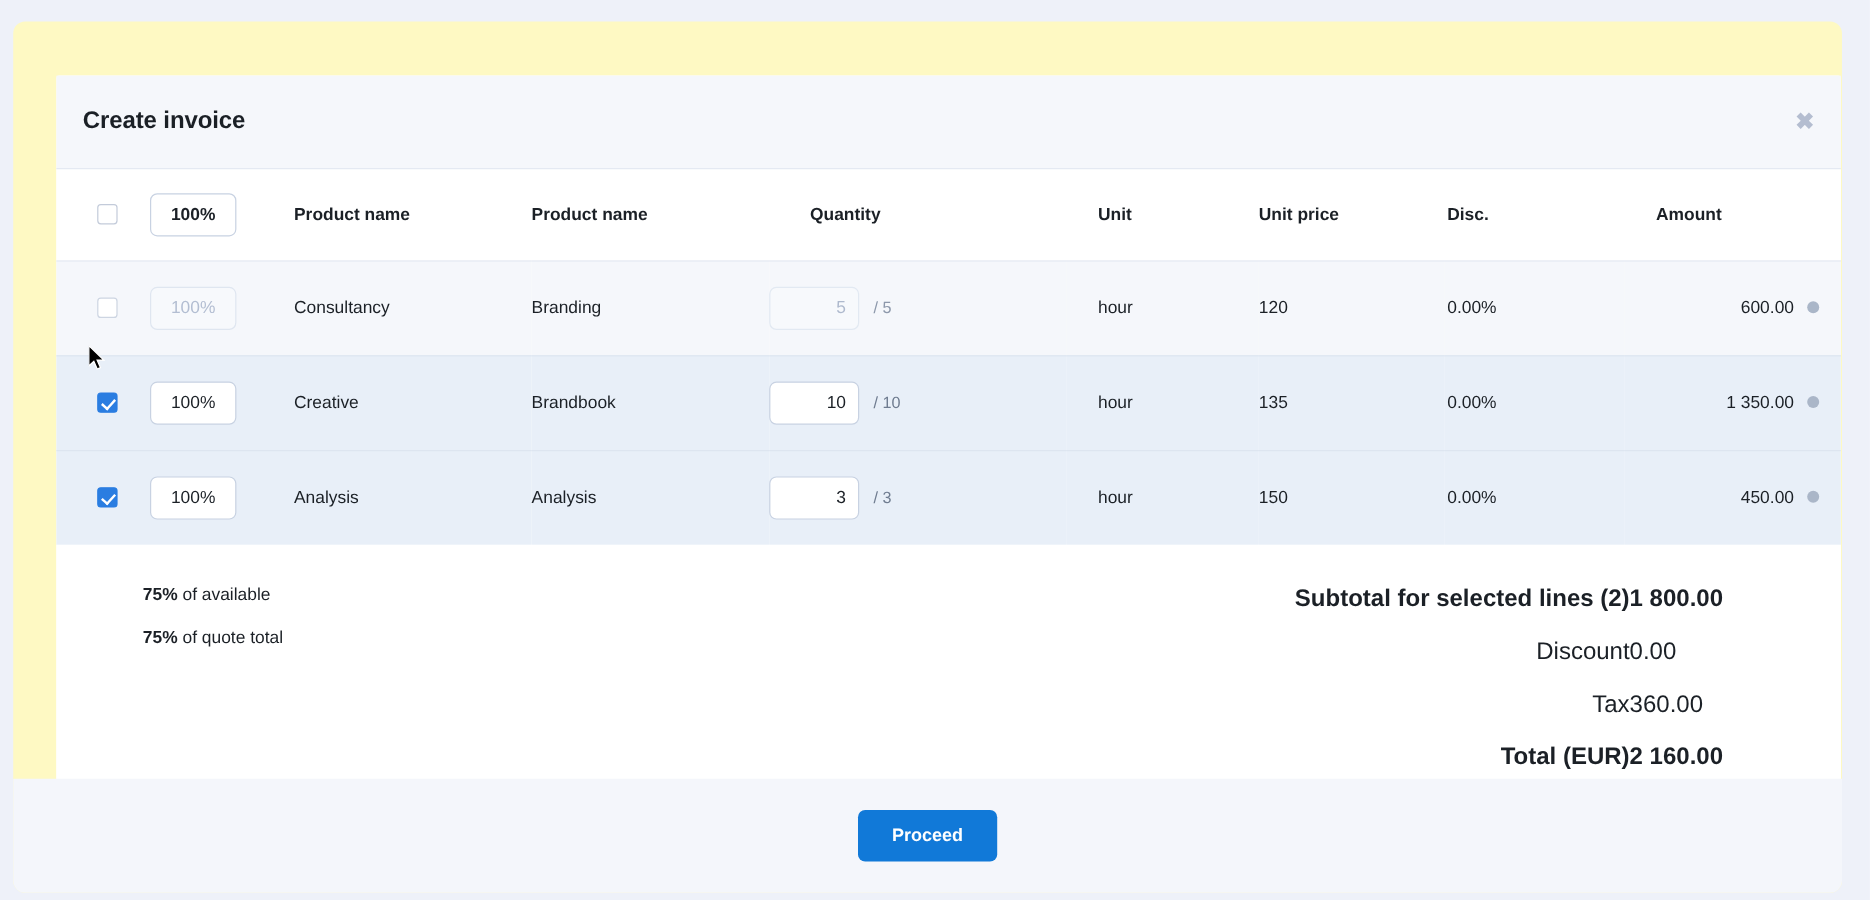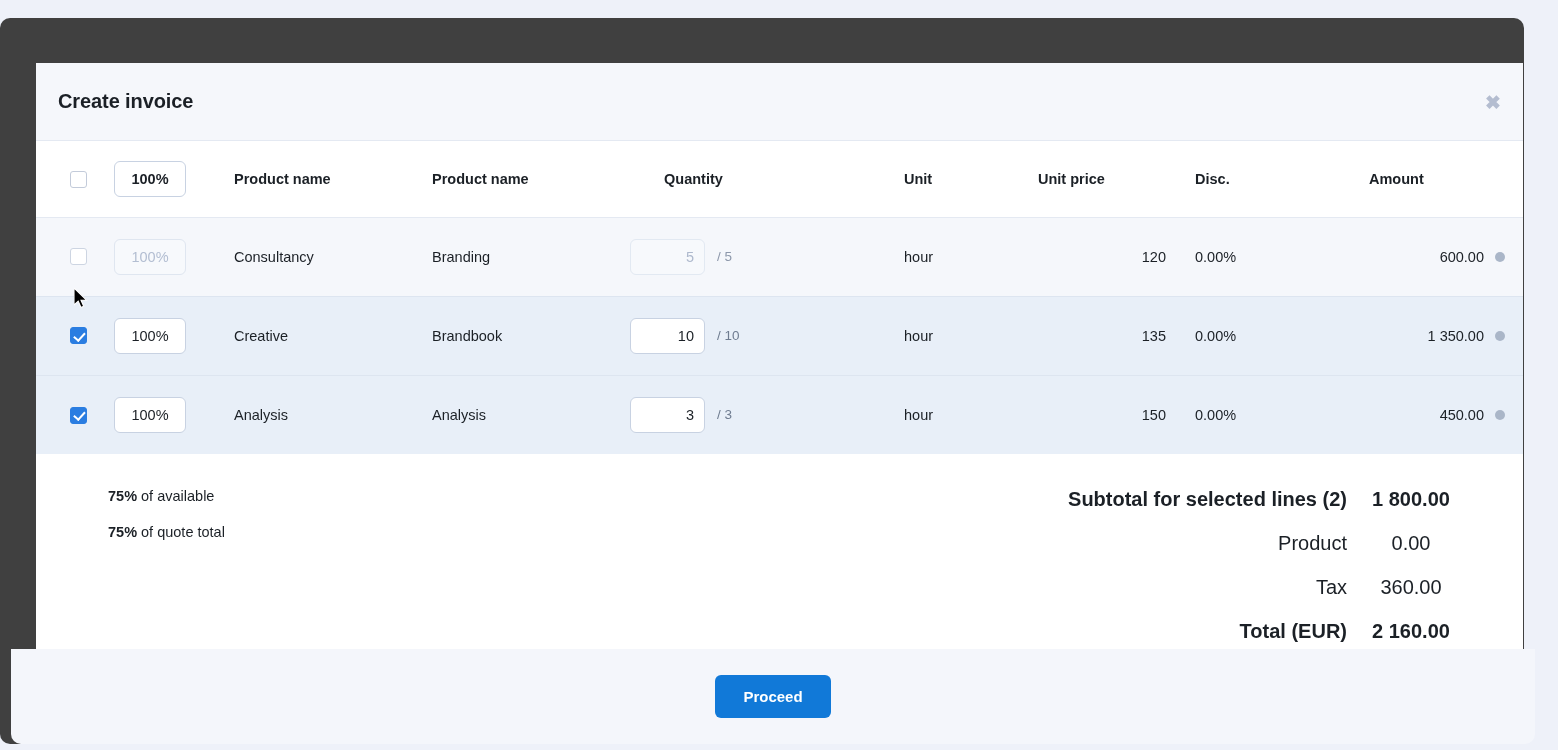--- a/index.html
+++ b/index.html
@@ -15,25 +15,25 @@
     position: relative;
     width: 1558px;
     height: 750px;
     background: #eef1f9;
     overflow: hidden;
   }
 
   
   .modal-shell {
     position: absolute;
-    left: 0;
+    left: 11px;
     top: 18px;
     width: 1524px;
     height: 726px;
-    background: #404040;
+    background: #fef9c3;
     border-radius: 10px;
   }
 
   
   .modal-card {
     position: absolute;
     left: 36px;
     top: 45px;
     width: 1487px;
     height: 604px;
@@ -116,21 +116,21 @@
     color: #1b2026;
     border-bottom: 1px solid #dde5f0;
   }
   tbody tr:last-child td { border-bottom: none; }
 
   td.td-check  { padding-left: 34px; }
   td.td-group  { padding-left: 0; }
   td.td-name   { padding-left: 0; }
   td.td-qty    { padding-left: 0; }
   td.td-unit   { padding-left: 26px; }
-  td.td-price  { padding-right: 27px; text-align: right; }
+  td.td-price  { padding-right: 27px; }
   td.td-disc   { padding-left: 2px; }
   td.td-amount { padding-right: 18px; text-align: right; white-space: nowrap; }
 
   
   .cb {
     width: 17px; height: 17px;
     border-radius: 3px;
     display: inline-block;
     vertical-align: middle;
     cursor: pointer;
@@ -239,21 +239,21 @@
   }
   .tot-row {
     display: flex;
     justify-content: flex-end;
     align-items: baseline;
     margin-bottom: 21px;
     font-size: 20px;
     color: #1b2026;
   }
   .tot-label { text-align: right; }
-  .tot-value { width: 128px; text-align: center; }
+  .tot-value { width: 128px; text-align: left; }
   .tot-row.strong .tot-label,
   .tot-row.strong .tot-value { font-weight: bold; }
 
   
   .footer-bar {
     position: absolute;
     left: 11px;
     top: 649px;
     width: 1524px;
     height: 95px;
@@ -384,21 +384,21 @@
         <div class="summary-left" id="summary-left">
             <div class="sum-line"><b>75%</b><span> of available</span></div>
             <div class="sum-line"><b>75%</b><span> of quote total</span></div>
           </div>
         <div class="summary-right" id="summary-right">
             <div class="tot-row strong">
               <div class="tot-label">Subtotal for selected lines (2)</div>
               <div class="tot-value">1 800.00</div>
             </div>
             <div class="tot-row">
-              <div class="tot-label">Product</div>
+              <div class="tot-label">Discount</div>
               <div class="tot-value">0.00</div>
             </div>
             <div class="tot-row">
               <div class="tot-label">Tax</div>
               <div class="tot-value">360.00</div>
             </div>
             <div class="tot-row strong">
               <div class="tot-label">Total (EUR)</div>
               <div class="tot-value">2 160.00</div>
             </div>

